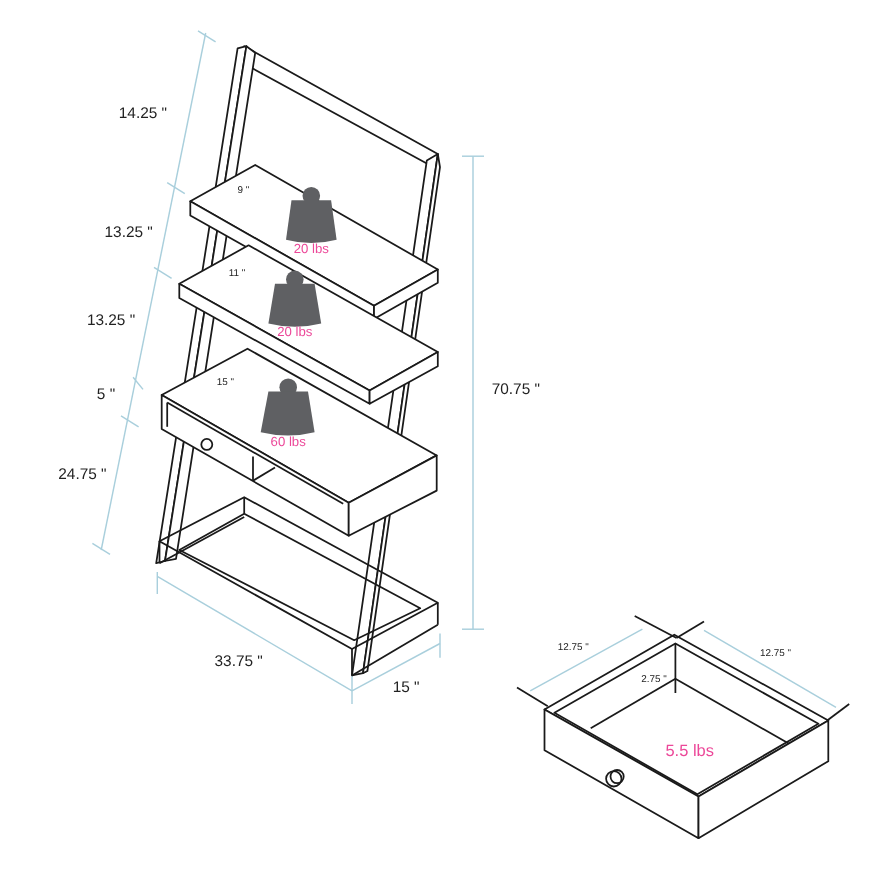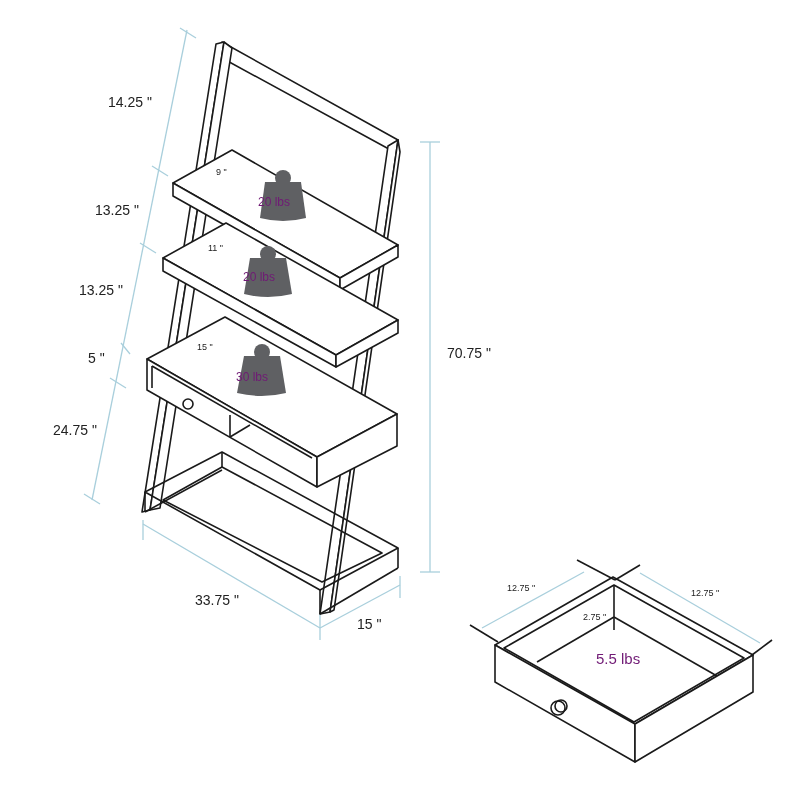--- a/index.html
+++ b/index.html
@@ -1,21 +1,21 @@
 <!DOCTYPE html>
 <html><head>
   <meta charset="utf-8">
   <style>
     html, body { margin: 0; padding: 0; background: #ffffff; }
     #stage { position: relative; width: 800px; height: 800px; overflow: hidden; background: #ffffff; }
     svg { position: absolute; left: 0; top: 0; }
     .lbl { position: absolute; font-family: "Liberation Sans", "DejaVu Sans", sans-serif; color: #222; white-space: nowrap; }
     .lbl-md { font-size: 14px; }
     .lbl-sm { font-size: 9px; }
-    .wt { position: absolute; font-family: "Liberation Sans", "DejaVu Sans", sans-serif; color: #701a75; font-size: 12px; text-align: left; white-space: nowrap; }
+    .wt { position: absolute; font-family: "Liberation Sans", "DejaVu Sans", sans-serif; color: #ec4899; font-size: 12px; text-align: center; white-space: nowrap; margin-top: 24px; }
     .wt-lg { font-size: 15px; }
   </style>
 </head>
 <body>
 
 <div id="stage">
 
   <svg width="800" height="800" viewBox="0 0 800 800">
 
     <g stroke="#a9cfdc" stroke-width="1.3" fill="none">
@@ -134,19 +134,19 @@
   <span class="lbl lbl-md" style="left:447px; top:345px;">70.75 "</span>
   <span class="lbl lbl-md" style="left:195px; top:592px;">33.75 "</span>
   <span class="lbl lbl-md" style="left:357px; top:616px;">15 "</span>
 
   <span class="lbl lbl-sm" style="left:216px; top:167px;">9 "</span>
   <span class="lbl lbl-sm" style="left:208px; top:243px;">11 "</span>
   <span class="lbl lbl-sm" style="left:197px; top:342px;">15 "</span>
 
   <span class="wt" style="left:258px; top:195px; width:50px;">20 lbs</span>
   <span class="wt" style="left:243px; top:270px; width:50px;">20 lbs</span>
-  <span class="wt" style="left:236px; top:370px; width:52px;">30 lbs</span>
+  <span class="wt" style="left:236px; top:370px; width:52px;">60 lbs</span>
 
   <span class="lbl lbl-sm" style="left:507px; top:583px;">12.75 "</span>
   <span class="lbl lbl-sm" style="left:691px; top:588px;">12.75 "</span>
   <span class="lbl lbl-sm" style="left:583px; top:612px;">2.75 "</span>
   <span class="wt wt-lg" style="left:596px; top:650px; width:62px;">5.5 lbs</span>
 </div>
 
 </body></html>

